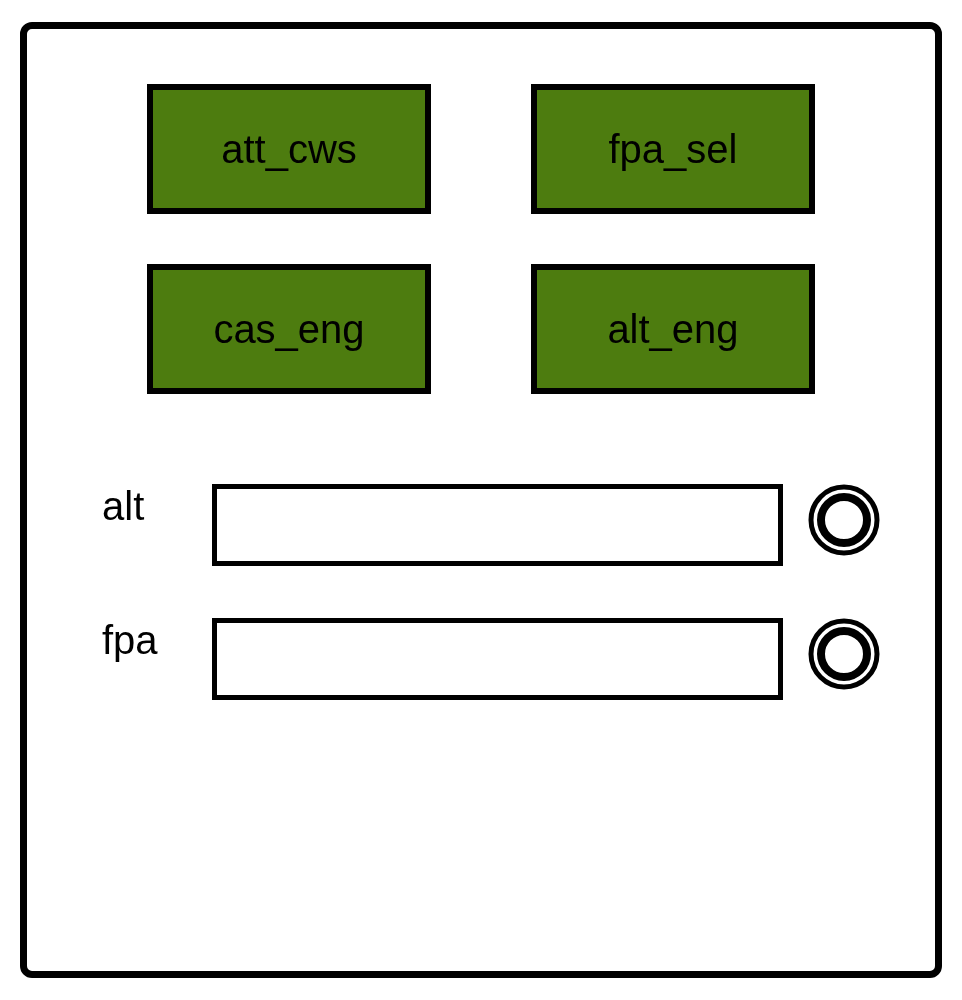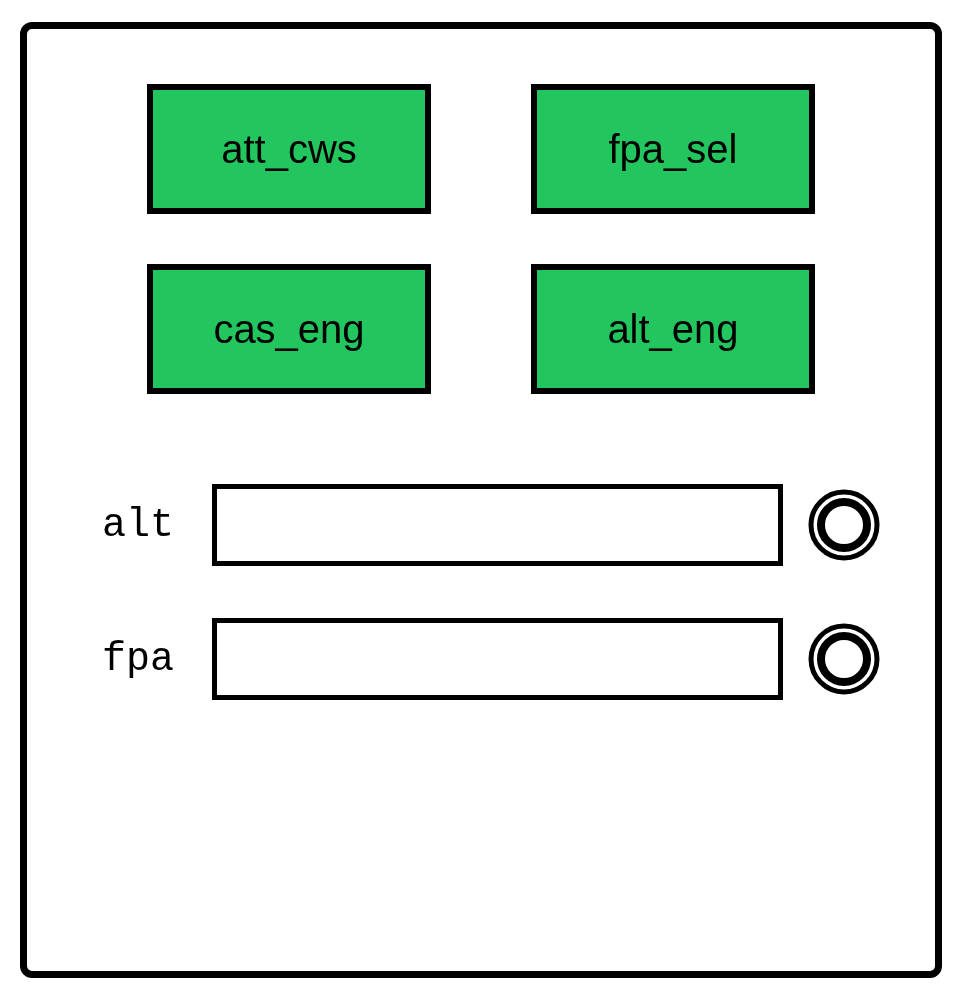--- a/index.html
+++ b/index.html
@@ -34,34 +34,32 @@
     }
     .mode-button {
       border: 6px solid #000000;
       height: 130px;
       display: flex;
       align-items: center;
       justify-content: center;
       font-size: 40px;
       font-weight: 400;
       color: #000000;
-      background: #22c55e;
+      background: #4d7c0f;
     }
     .input-section {
       display: flex;
       flex-direction: column;
       gap: 52px;
       padding-left: 35px;
       padding-right: 15px;
     }
     .input-row {
       display: flex;
-      align-items: center;
       gap: 15px;
-      font-family: Liberation Mono, monospace;
     }
     .input-label {
       font-size: 40px;
       font-weight: 400;
       color: #000000;
       width: 95px;
       text-align: left;
     }
     .text-input {
       border: 5px solid #000000;

